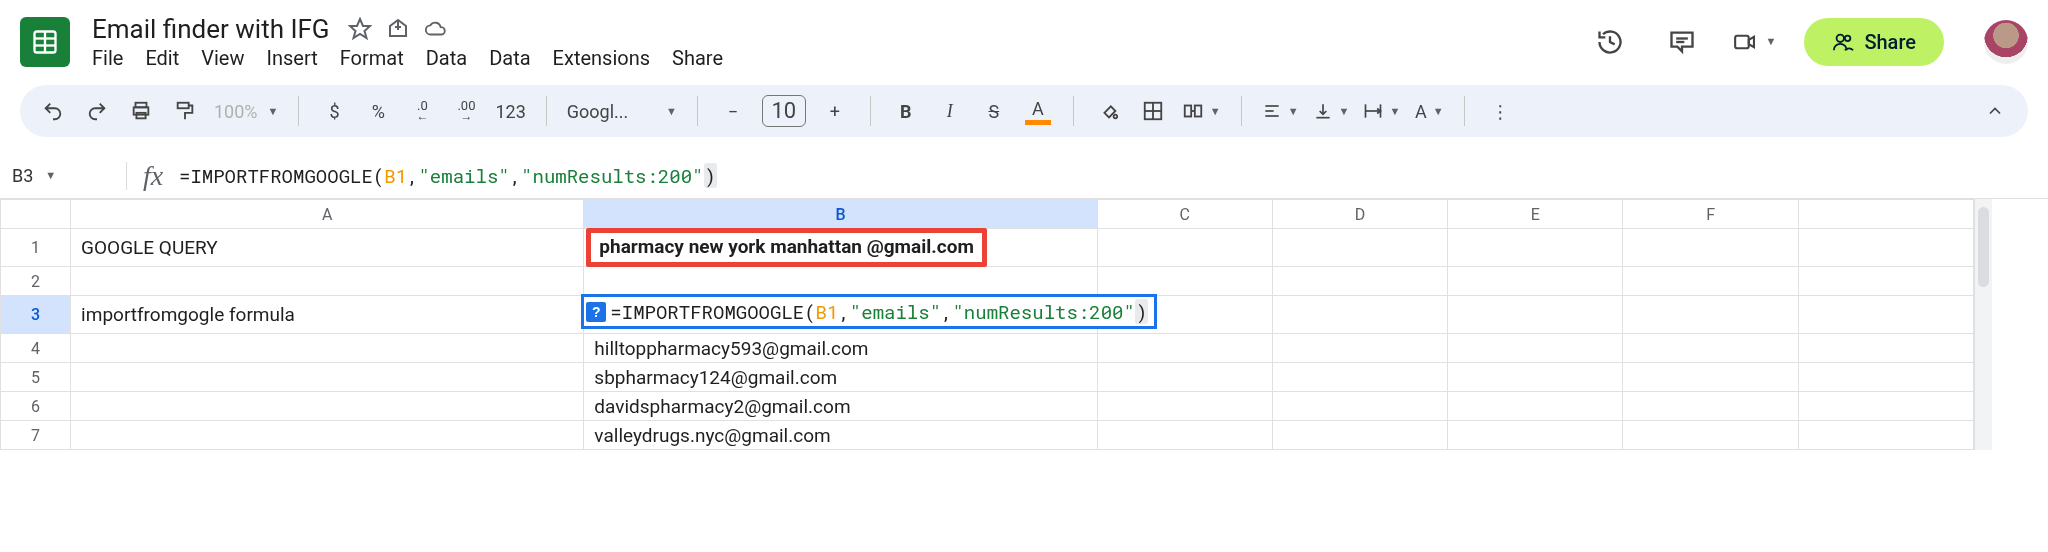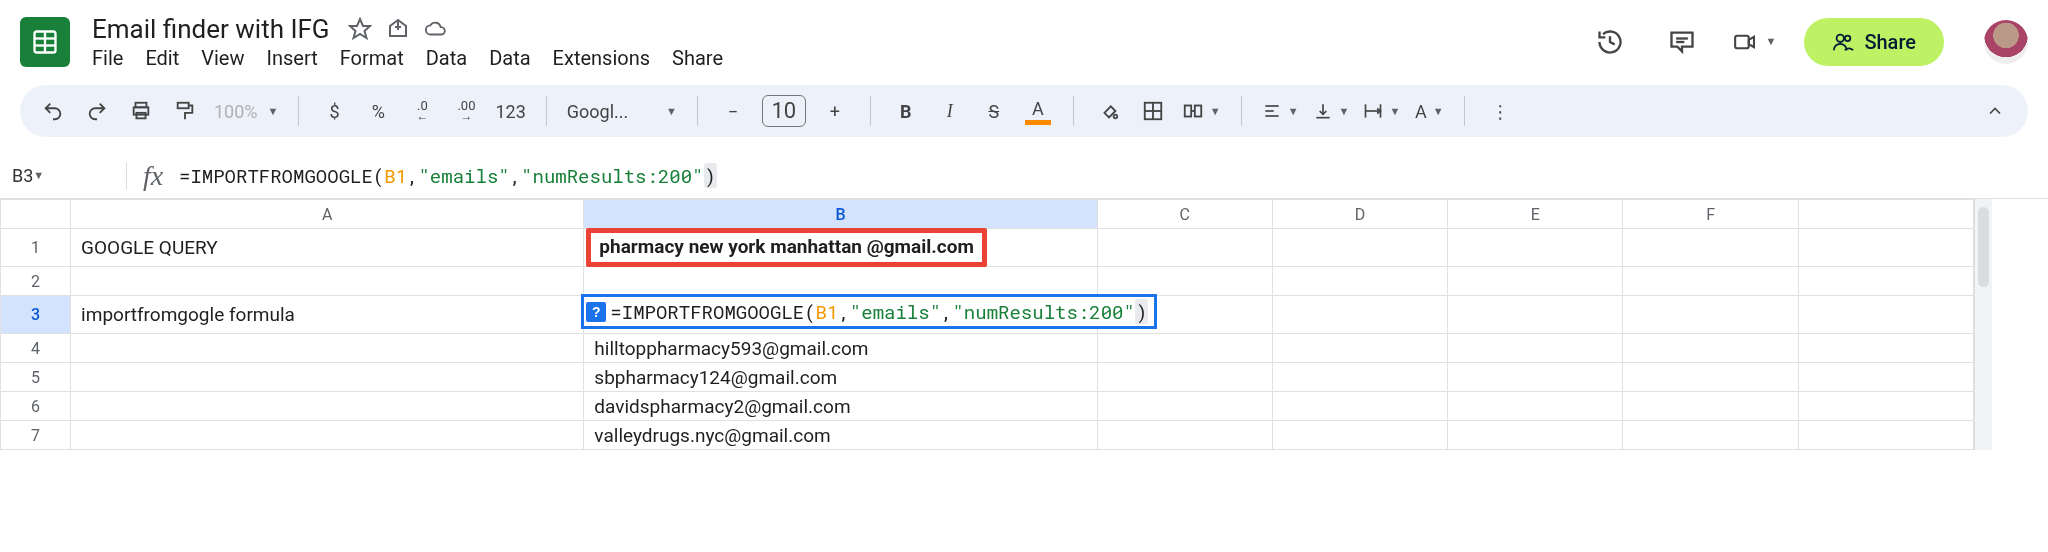--- a/index.html
+++ b/index.html
@@ -67,21 +67,21 @@
     
     .formulabar {
       display:flex; align-items:center;
       border-bottom: 1px solid #e0e0e0;
       height: 46px;
       padding: 0 12px;
       gap: 14px;
       margin-top: 8px;
       font-size: 18px;
     }
-    .namebox { width: 100px; display:flex; align-items:center; color:#333; }
+    .namebox { width: 100px; display:flex; align-items:center; gap: 12px; color:#333; }
     .namebox .dd { font-size: 11px; color:#5f6368;}
     .fbarsep { width:1px; height:28px; background:#dadce0;}
     .fx { color:#5f6368; font-style: italic; font-family: serif; font-size: 28px; width: 24px; text-align:center;}
     .formula { font-family: "Consolas","Roboto Mono",monospace; font-size: 19px; color:#1f1f1f;}
     .tok-fn { color:#1f1f1f;}
     .tok-ref { color:#f29900;}
     .tok-str { color:#188038;}
     .tok-op { color:#1f1f1f;}
     .tok-par { background:#e8eaed; border-radius:3px; padding: 0 1px;}
     .vscroll { width: 18px; background: #f1f3f4; border-left:1px solid #e0e0e0; position: relative;}

